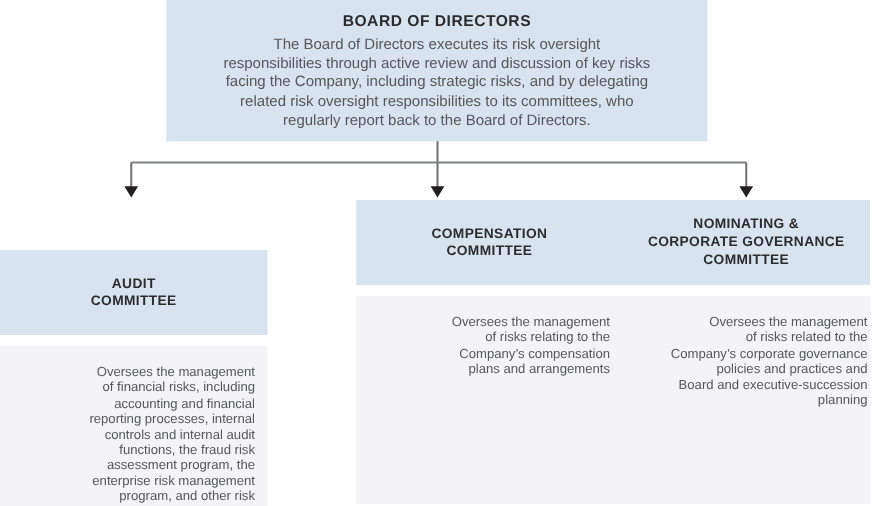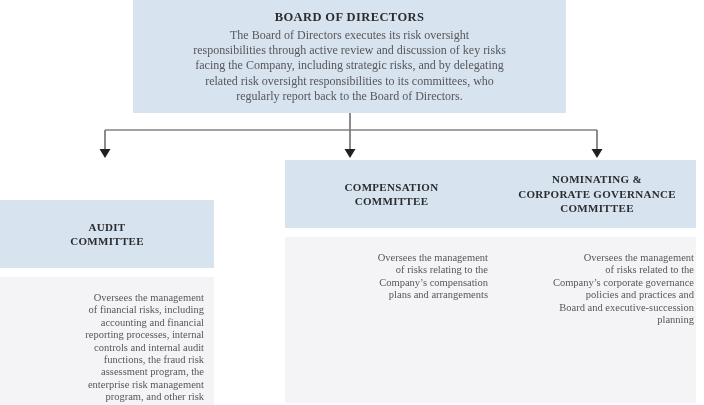--- a/index.html
+++ b/index.html
@@ -9,21 +9,21 @@
     --body-text:#56575a;
     --line-color:#808284;
     --arrow-color:#231f20;
   }
   html,body{margin:0;padding:0;background:#ffffff;}
   .canvas{
     position:relative;
     width:696px;height:405px;
     background:#ffffff;
     overflow:hidden;
-    font-family:Liberation Serif, serif;
+    font-family:Liberation Sans, sans-serif;
   }
   .pre{white-space:pre-line;}
   
   .board-box{
     position:absolute;left:133px;top:0;width:433px;height:113px;
     background:var(--box-blue);
     box-sizing:border-box;
     padding:9px 14px 0 14px;
     text-align:center;
   }

